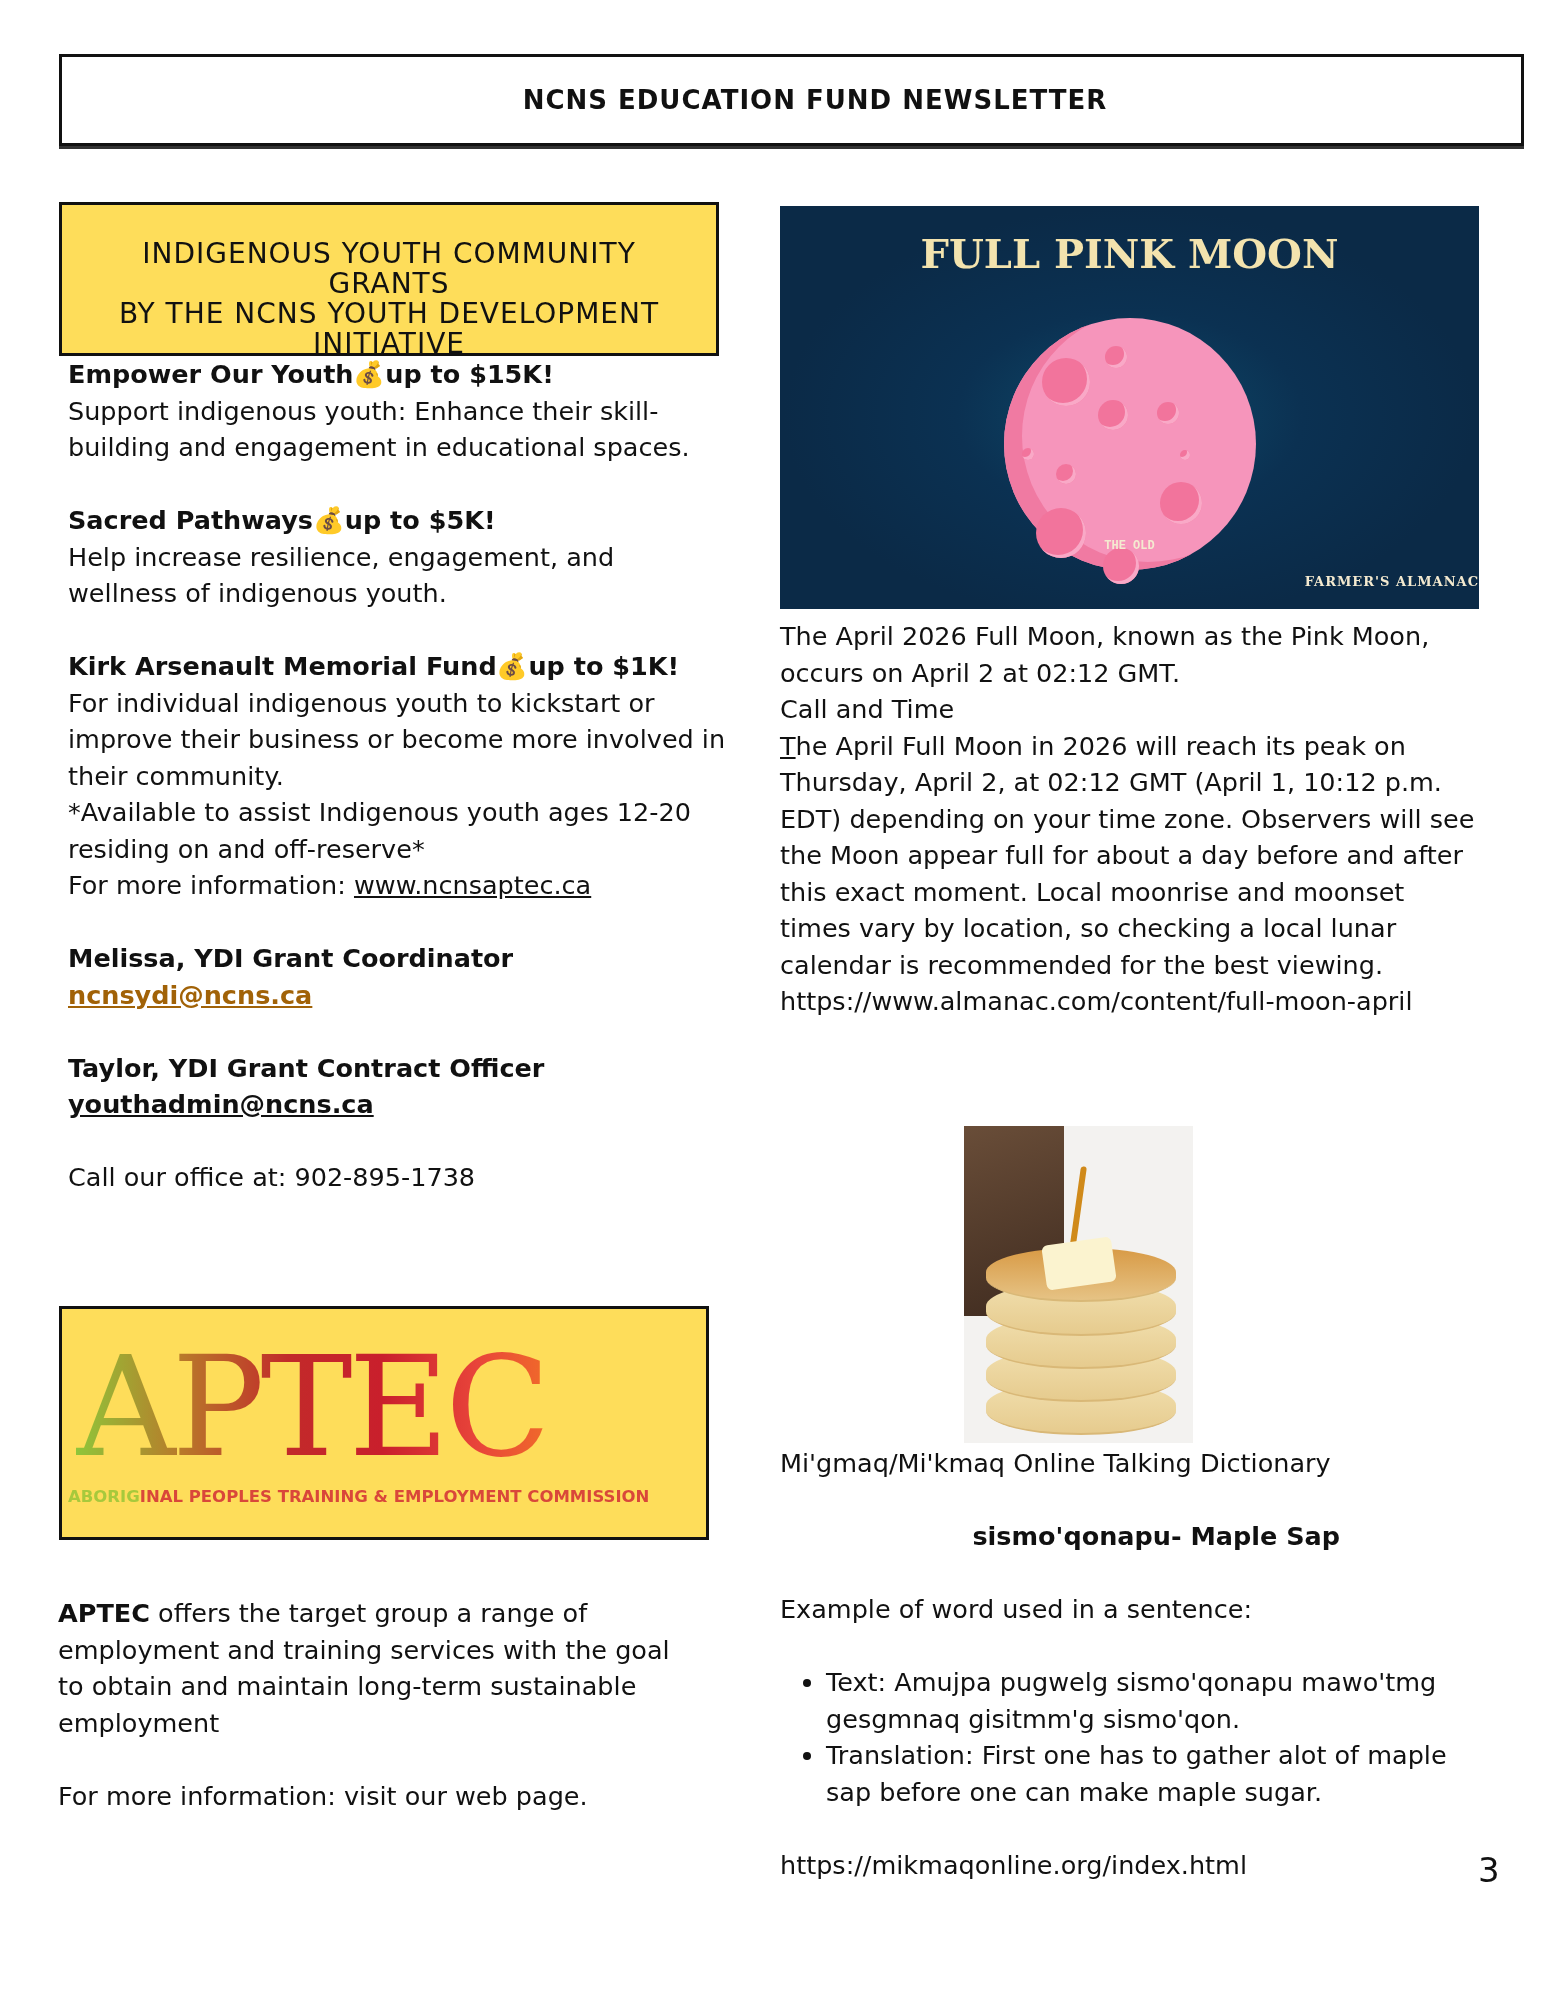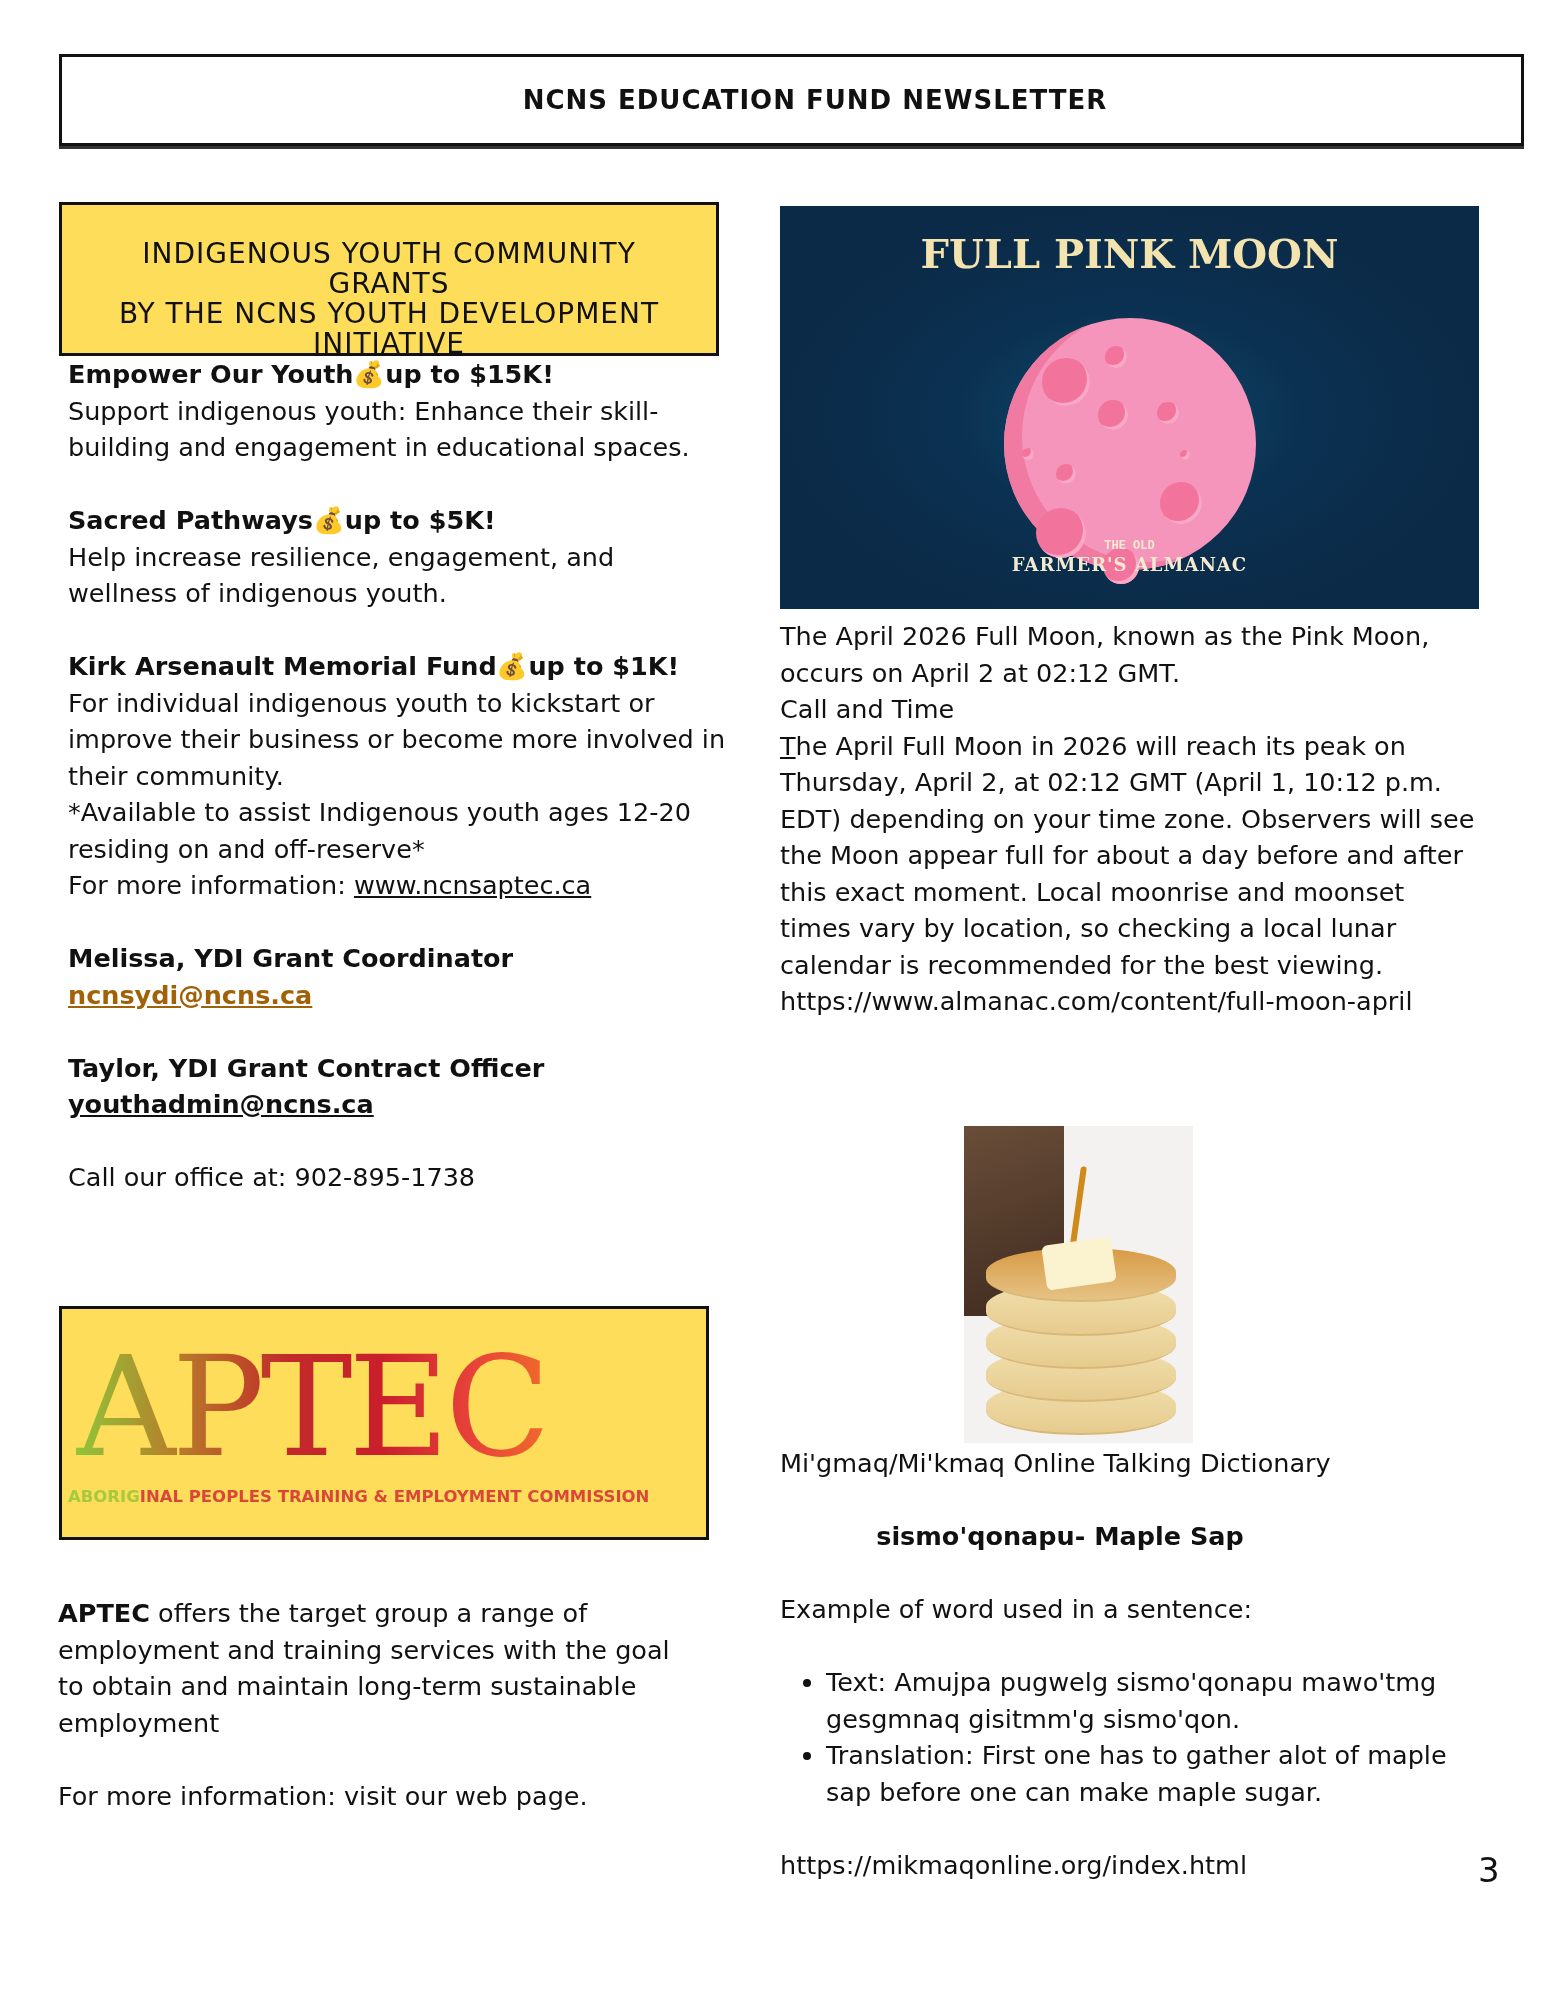--- a/index.html
+++ b/index.html
@@ -12,21 +12,21 @@
   .txt{font-size:25.5px;line-height:36.5px;}
   .b{font-weight:bold;}
   .u{text-decoration:underline;}
   .col-l{left:68px;width:660px;}
   .col-r{left:780px;width:700px;}
   .moon{left:780px;top:206px;width:699px;height:403px;background:radial-gradient(ellipse at 50% 52%,#0e4a6a 0%,#0b3152 35%,#0b2a47 70%);overflow:hidden;}
   .moon .title{position:absolute;top:24px;width:100%;text-align:center;font-family:"DejaVu Serif","Liberation Serif",serif;font-weight:bold;font-size:40px;color:#f3e3ae;letter-spacing:0px;}
   .moon .disk{position:absolute;left:224px;top:112px;width:252px;height:252px;border-radius:50%;background:#f695bb;box-shadow:inset 18px -8px 0 #f07aa2;}
   .crater{position:absolute;border-radius:50%;background:#f2749c;box-shadow:inset -3px -3px 0 #f9a9c7;}
   .moon .al1{position:absolute;top:333px;width:100%;text-align:center;font-family:Liberation Mono, monospace;font-weight:bold;font-size:12px;color:#f4ead0;}
-  .moon .al2{position:absolute;top:348px;width:100%;text-align:center;font-family:"DejaVu Serif","Liberation Serif",serif;font-weight:bold;font-size:18px;color:#f4ead0;letter-spacing:1px;}
+  .moon .al2{position:absolute;top:368px;width:100%;text-align:right;font-family:"DejaVu Serif","Liberation Serif",serif;font-weight:bold;font-size:13px;color:#f4ead0;letter-spacing:1px;}
   .pancake{left:964px;top:1126px;width:229px;height:317px;background:#f3f2f0;overflow:hidden;}
   .pk{position:absolute;left:22px;width:190px;height:52px;border-radius:50%/45%;background:linear-gradient(#f1dfae,#e6cb8e);border-bottom:2px solid #d9b877;}
   .jug{position:absolute;left:0;top:0;width:100px;height:190px;background:linear-gradient(160deg,#5a3b24,#2b1508);border-radius:0 0 60px 0;opacity:.9;}
   .butter{position:absolute;left:80px;top:115px;width:70px;height:45px;background:#fbf3cf;border-radius:6px;transform:rotate(-8deg);}
   .syrup{position:absolute;left:110px;top:40px;width:6px;height:100px;background:#d08a1a;border-radius:3px;transform:rotate(8deg);}
   .aptec{left:59px;top:1306px;width:644px;height:228px;background:#fedd5a;border:3px solid #111;overflow:hidden;}
   .aptec .logo{position:absolute;left:14px;top:24px;font-family:"DejaVu Serif","Liberation Serif",serif;font-size:138px;line-height:150px;letter-spacing:-4px;background:linear-gradient(90deg,#8fc63a 0%,#b87a2a 22%,#c22a2a 45%,#c91f2c 65%,#e8443a 85%,#f06a2a 100%);-webkit-background-clip:text;background-clip:text;color:transparent;}
   .aptec .sub{position:absolute;left:6px;top:178px;font-size:16.5px;font-weight:bold;color:#d9473a;letter-spacing:0px;white-space:nowrap;}
   .aptec .sub .g{color:#a7c93c;}
   ul{margin:0;padding-left:46px;}
@@ -123,21 +123,21 @@
   <div class="pk" style="top:189px;"></div>
   <div class="pk" style="top:156px;"></div>
   <div class="pk" style="top:122px;background:linear-gradient(#d89a45,#e6c385);"></div>
   <div class="syrup"></div>
   <div class="butter"></div>
 </div>
 
 <div class="abs col-r txt" style="top:1445px;">
   <div>Mi'gmaq/Mi'kmaq Online Talking Dictionary</div>
   <div style="height:36.5px"></div>
-  <div class="b" style="text-align:center;width:560px;">sismo'qonapu- Maple Sap</div>
+  <div class="b" style="text-align:right;width:560px;">sismo'qonapu- Maple Sap</div>
   <div style="height:36.5px"></div>
   <div>Example of word used in a sentence:</div>
   <div style="height:36.5px"></div>
   <ul>
     <li>Text: Amujpa pugwelg sismo'qonapu mawo'tmg gesgmnaq gisitmm'g sismo'qon.</li>
     <li>Translation: First one has to gather alot of maple sap before one can make maple sugar.</li>
   </ul>
   <div style="height:36.5px"></div>
   <div>https://mikmaqonline.org/index.html</div>
 </div>

